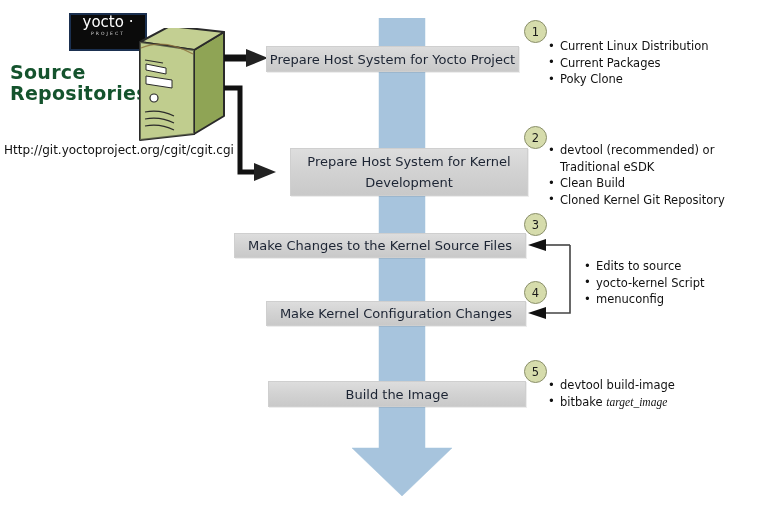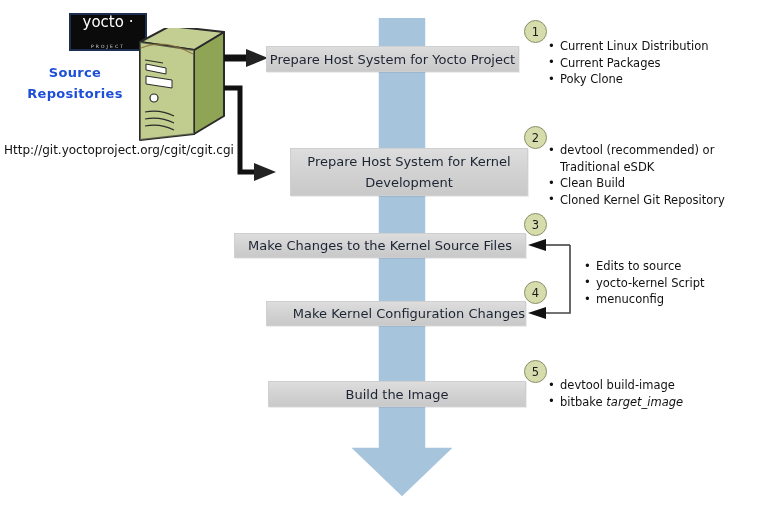--- a/index.html
+++ b/index.html
@@ -22,45 +22,44 @@
   
   .yocto-logo {
     left: 69px; top: 13px;
     width: 78px; height: 38px;
     background: #0b0b0b;
     border: 2px solid #1b3050;
     box-sizing: border-box;
     display: flex;
     flex-direction: column;
     align-items: center;
-    justify-content: space-between;
+    justify-content: flex-start;
     line-height: 1;
   }
   .yocto-logo .y-main {
     color: #ffffff;
     font-size: 15px;
     letter-spacing: 0px;
     font-family: "DejaVu Sans", sans-serif;
   }
   .yocto-logo .y-sub {
     color: #d8d8d8;
     font-size: 4.5px;
     letter-spacing: 2.1px;
     margin-top: 2px;
     font-family: "DejaVu Sans", sans-serif;
   }
 
   
   .src-label {
     left: 10px; top: 62px;
     width: 130px;
-    text-align: center;
     font-weight: bold;
-    font-size: 13px;
-    color: #1d4ed8;
+    font-size: 19px;
+    color: #14532d;
     line-height: 21px;
     letter-spacing: 0.3px;
   }
   .url-label {
     left: 4px; top: 143px;
     font-size: 12px;
     color: #111111;
     white-space: nowrap;
   }
 
@@ -107,21 +106,21 @@
   .blist .bline::before {
     content: "\2022";
     position: absolute;
     left: 0;
     top: -0.5px;
   }
   .blist .bcont {
     padding-left: 12px;
     white-space: nowrap;
   }
-  .ital { font-style: italic; }
+  .ital { font-style: italic; font-family: Liberation Serif, serif; }
 
   
   .server { left: 136px; top: 28px; width: 92px; height: 114px; }
 
   
   .bluearrow { left: 340px; top: 18px; width: 120px; height: 478px; }
 
   
   .conn { left: 0; top: 0; width: 769px; height: 517px; pointer-events: none; }
 </style>
@@ -209,21 +208,21 @@
     <div class="bline">Cloned Kernel Git Repository</div>
   </div>
 
   <div class="abs pbox" style="left:234px; top:233px; width:292px; height:25px;">
     <span>Make Changes to the Kernel Source Files</span>
   </div>
   <div class="abs circle" style="left:524px; top:213px;">
     <span>3</span>
   </div>
 
-  <div class="abs pbox" style="left:266px; top:301px; width:260px; height:25px;justify-content:flex-end;">
+  <div class="abs pbox" style="left:266px; top:301px; width:260px; height:25px;">
     <span>Make Kernel Configuration Changes</span>
   </div>
   <div class="abs circle" style="left:524px; top:281px;">
     <span>4</span>
   </div>
 
   <div class="abs blist" style="left:584px; top:258px;">
     <div class="bline">Edits to source</div>
     <div class="bline">yocto-kernel Script</div>
     <div class="bline">menuconfig</div>

